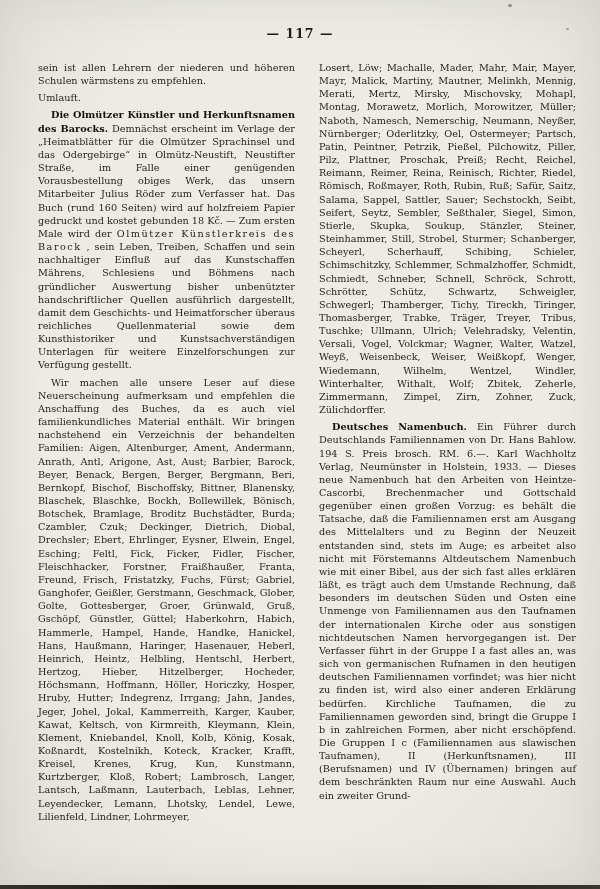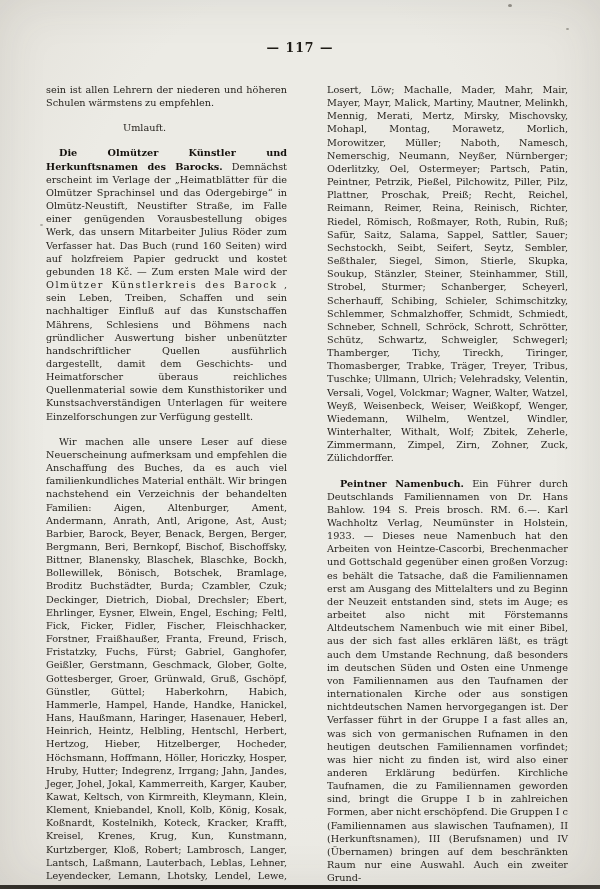--- a/index.html
+++ b/index.html
@@ -9,42 +9,42 @@
     margin:0 auto;
     background:#e9e6e0;
     background-image: radial-gradient(ellipse at 50% 45%, #ecebe5 60%, #e2dfd8 100%);
     box-shadow: inset 0 0 50px rgba(60,55,45,0.10);
     overflow:hidden;
     font-family:"DejaVu Serif", serif;
     color:#221f1a;
   }
   .pagenum {
     text-align:center;
-    padding-top:40px;
+    padding-top:26px;
     font-weight:bold;
     font-size:12.5px;
     letter-spacing:1px;
     color:#1e1b16;
   }
   .cols {
     display:flex;
     gap:16px;
     padding:16px 20px 0 34px;
   }
   .col {
     flex:1 1 0;
     text-align:justify;
     font-size:9.7px;
     line-height:13.15px;
     hyphens:auto; -webkit-hyphens:auto;
     word-spacing:-0.2px;
   }
-  .col p { margin:12px; }
+  .col p { margin:4px; }
   .indent { text-indent:13px; }
-  .sig { text-align:center; padding-right:44px; }
+  .sig { text-align:left; padding-right:44px; }
   .lead { font-weight:bold; color:#14110d; }
   .sperr { letter-spacing:1.5px; }
   .bottom-bar {
     position:absolute; left:0; right:0; bottom:0;
     height:4px;
     background:linear-gradient(90deg,#35322c 0%, #1d1b17 30%, #23201b 70%, #3a3731 100%);
   }
   .speck { position:absolute; background:#4a463e; border-radius:50%; }
   .speck.s1 { left:508px; top:4px;  width:4px; height:3px; opacity:.55; }
   .speck.s2 { left:566px; top:28px; width:3px; height:2px; opacity:.45; }
@@ -73,21 +73,21 @@
         <span>, sein Leben, Treiben, Schaffen und sein nachhaltiger Einfluß auf das Kunstschaffen Mährens, Schlesiens und Böhmens nach gründlicher Auswertung bisher unbenützter handschriftlicher Quellen ausführlich dargestellt, damit dem Geschichts- und Heimatforscher überaus reichliches Quellenmaterial sowie dem Kunsthistoriker und Kunstsachverständigen Unterlagen für weitere Einzelforschungen zur Verfügung gestellt.</span>
       </p>
 
       <p class="indent">Wir machen alle unsere Leser auf diese Neuerscheinung aufmerksam und empfehlen die Anschaffung des Buches, da es auch viel familienkundliches Material enthält. Wir bringen nachstehend ein Verzeichnis der behandelten Familien: Aigen, Altenburger, Ament, Andermann, Anrath, Antl, Arigone, Ast, Aust; Barbier, Barock, Beyer, Benack, Bergen, Berger, Bergmann, Beri, Bernkopf, Bischof, Bischoffsky, Bittner, Blanensky, Blaschek, Blaschke, Bockh, Bollewillek, Bönisch, Botschek, Bramlage, Broditz Buchstädter, Burda; Czambler, Czuk; Deckinger, Dietrich, Diobal, Drechsler; Ebert, Ehrlinger, Eysner, Elwein, Engel, Esching; Feltl, Fick, Ficker, Fidler, Fischer, Fleischhacker, Forstner, Fraißhaußer, Franta, Freund, Frisch, Fristatzky, Fuchs, Fürst; Gabriel, Ganghofer, Geißler, Gerstmann, Geschmack, Glober, Golte, Gottesberger, Groer, Grünwald, Gruß, Gschöpf, Günstler, Güttel; Haberkohrn, Habich, Hammerle, Hampel, Hande, Handke, Hanickel, Hans, Haußmann, Haringer, Hasenauer, Heberl, Heinrich, Heintz, Helbling, Hentschl, Herbert, Hertzog, Hieber, Hitzelberger, Hocheder, Höchsmann, Hoffmann, Höller, Horiczky, Hosper, Hruby, Hutter; Indegrenz, Irrgang; Jahn, Jandes, Jeger, Johel, Jokal, Kammerreith, Karger, Kauber, Kawat, Keltsch, von Kirmreith, Kleymann, Klein, Klement, Kniebandel, Knoll, Kolb, König, Kosak, Koßnardt, Kostelnikh, Koteck, Kracker, Krafft, Kreisel, Krenes, Krug, Kun, Kunstmann, Kurtzberger, Kloß, Robert; Lambrosch, Langer, Lantsch, Laßmann, Lauterbach, Leblas, Lehner, Leyendecker, Lemann, Lhotsky, Lendel, Lewe, Lilienfeld, Lindner, Lohrmeyer,</p>
     </div>
 
     <div class="col">
       <p>Losert, Löw; Machalle, Mader, Mahr, Mair, Mayer, Mayr, Malick, Martiny, Mautner, Melinkh, Mennig, Merati, Mertz, Mirsky, Mischovsky, Mohapl, Montag, Morawetz, Morlich, Morowitzer, Müller; Naboth, Namesch, Nemerschig, Neumann, Neyßer, Nürnberger; Oderlitzky, Oel, Ostermeyer; Partsch, Patin, Peintner, Petrzik, Pießel, Pilchowitz, Piller, Pilz, Plattner, Proschak, Preiß; Recht, Reichel, Reimann, Reimer, Reina, Reinisch, Richter, Riedel, Römisch, Roßmayer, Roth, Rubin, Ruß; Safür, Saitz, Salama, Sappel, Sattler, Sauer; Sechstockh, Seibt, Seifert, Seytz, Sembler, Seßthaler, Siegel, Simon, Stierle, Skupka, Soukup, Stänzler, Steiner, Steinhammer, Still, Strobel, Sturmer; Schanberger, Scheyerl, Scherhauff, Schibing, Schieler, Schimschitzky, Schlemmer, Schmalzhoffer, Schmidt, Schmiedt, Schneber, Schnell, Schröck, Schrott, Schrötter, Schütz, Schwartz, Schweigler, Schwegerl; Thamberger, Tichy, Tireckh, Tiringer, Thomasberger, Trabke, Träger, Treyer, Tribus, Tuschke; Ullmann, Ulrich; Velehradsky, Velentin, Versali, Vogel, Volckmar; Wagner, Walter, Watzel, Weyß, Weisenbeck, Weiser, Weißkopf, Wenger, Wiedemann, Wilhelm, Wentzel, Windler, Winterhalter, Withalt, Wolf; Zbitek, Zeherle, Zimmermann, Zimpel, Zirn, Zohner, Zuck, Zülichdorffer.</p>
 
       <p class="indent">
-        <span class="lead">Peintner Namenbuch.</span>
+        <span class="lead">Deutsches Namenbuch.</span>
         <span> Ein Führer durch Deutschlands Familiennamen von Dr. Hans Bahlow. 194 S. Preis brosch. RM. 6.—. Karl Wachholtz Verlag, Neumünster in Holstein, 1933. — Dieses neue Namenbuch hat den Arbeiten von Heintze-Cascorbi, Brechenmacher und Gottschald gegenüber einen großen Vorzug: es behält die Tatsache, daß die Familiennamen erst am Ausgang des Mittelalters und zu Beginn der Neuzeit entstanden sind, stets im Auge; es arbeitet also nicht mit Förstemanns Altdeutschem Namenbuch wie mit einer Bibel, aus der sich fast alles erklären läßt, es trägt auch dem Umstande Rechnung, daß besonders im deutschen Süden und Osten eine Unmenge von Familiennamen aus den Taufnamen der internationalen Kirche oder aus sonstigen nichtdeutschen Namen hervorgegangen ist. Der Verfasser führt in der Gruppe I a fast alles an, was sich von germanischen Rufnamen in den heutigen deutschen Familiennamen vorfindet; was hier nicht zu finden ist, wird also einer anderen Erklärung bedürfen. Kirchliche Taufnamen, die zu Familiennamen geworden sind, bringt die Gruppe I b in zahlreichen Formen, aber nicht erschöpfend. Die Gruppen I c (Familiennamen aus slawischen Taufnamen), II (Herkunftsnamen), III (Berufsnamen) und IV (Übernamen) bringen auf dem beschränkten Raum nur eine Auswahl. Auch ein zweiter Grund-</span>
       </p>
     </div>
 
   </div>
 
   <span class="speck s1"></span>
   <span class="speck s2"></span>
   <span class="speck s3"></span>
   <span class="speck s4"></span>

